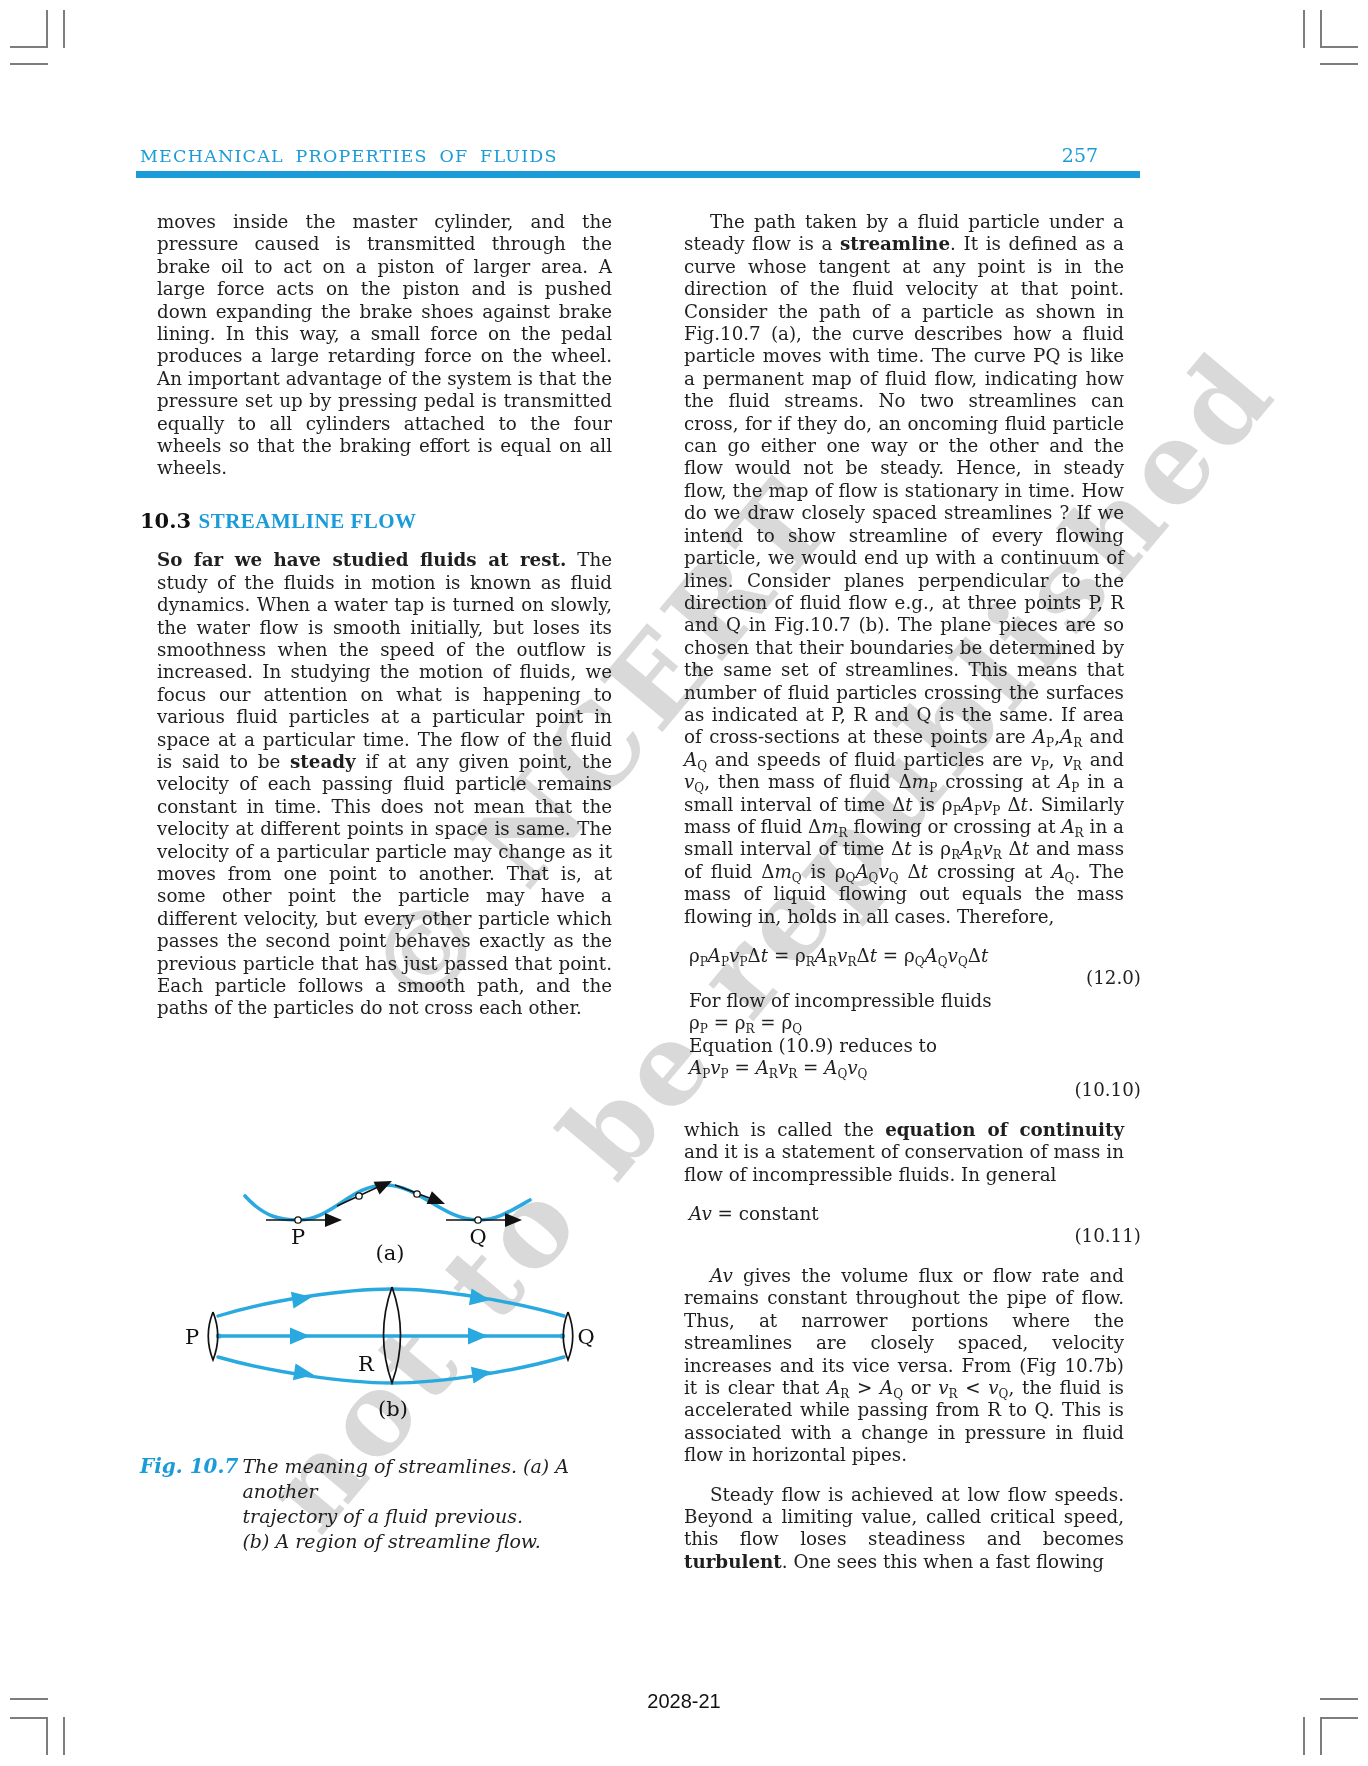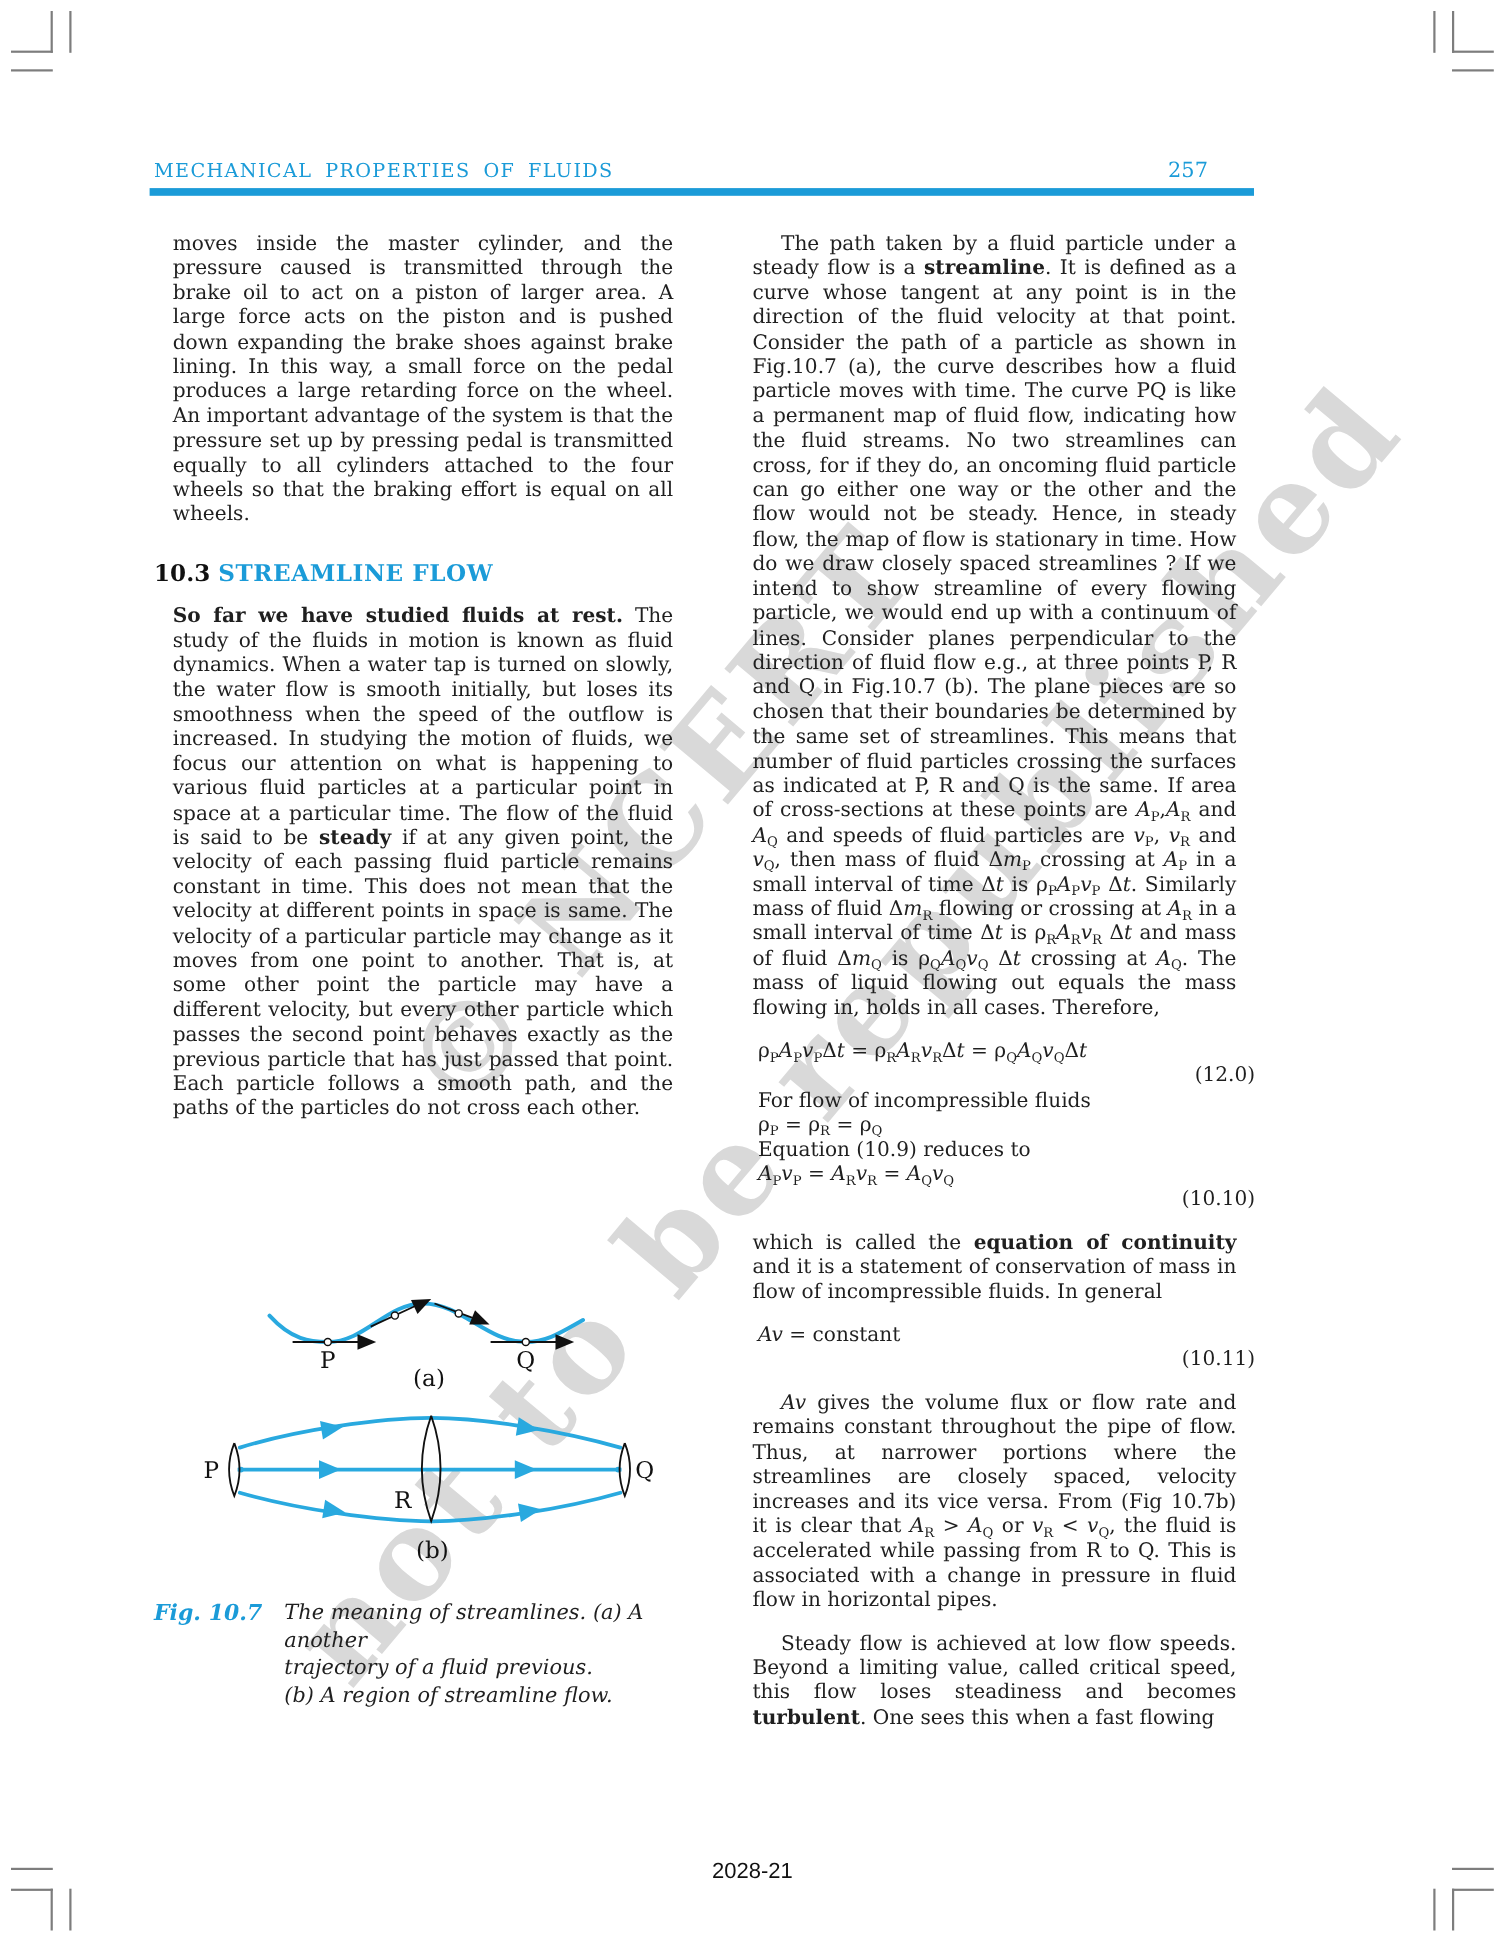--- a/index.html
+++ b/index.html
@@ -37,28 +37,28 @@
   .col{
     position:absolute;top:194px;text-align:justify;
     font-size:18.3px;line-height:22.4px;z-index:1;
   }
   .col-left{left:140px;width:489px;}
   .col-right{left:667px;width:474px;}
   p.para{margin:17px;}
   p.ind{text-indent:26px;}
   .sect{margin:30px 0 16px 0;font-weight:bold;font-size:21px;text-align:left;}
   .sectnum{color:#111;}
-  .secttitle{color:var(--accent);letter-spacing:.5px;}
+  .secttitle{color:var(--accent);letter-spacing:.5px;font-family:Liberation Serif, serif;}
   .eqrow{display:flex;padding-left:22px;text-align:left;flex-direction:column;}
   .eqnum{margin-left:auto;}
   .eline{padding-left:22px;text-align:left;}
   sub.ss{font-size:12px;line-height:0;vertical-align:-4px;font-style:normal;}
   
   .fig{position:absolute;left:140px;top:1148px;width:490px;z-index:1;}
-  .caption{display:flex;gap:20px;margin-top:14px;font-style:italic;font-size:19px;line-height:25px;text-align:left;}
+  .caption{display:flex;gap:4px;margin-top:14px;font-style:italic;font-size:19px;line-height:25px;text-align:left;}
   .figlabel{color:var(--accent);font-weight:bold;font-size:20px;white-space:nowrap;}
   
   .footer{
     position:absolute;left:0;top:1690px;width:1368px;text-align:center;
     font-family:"Liberation Sans",sans-serif;font-size:20px;color:#111;z-index:1;
   }
 </style>
 </head>
 <body>
 

